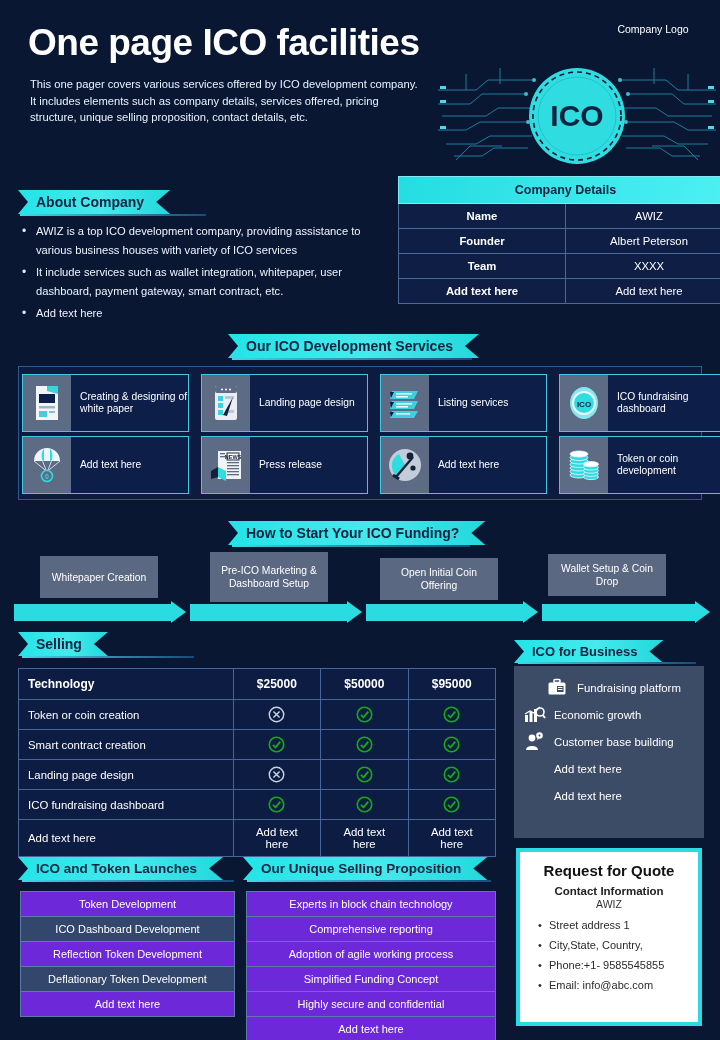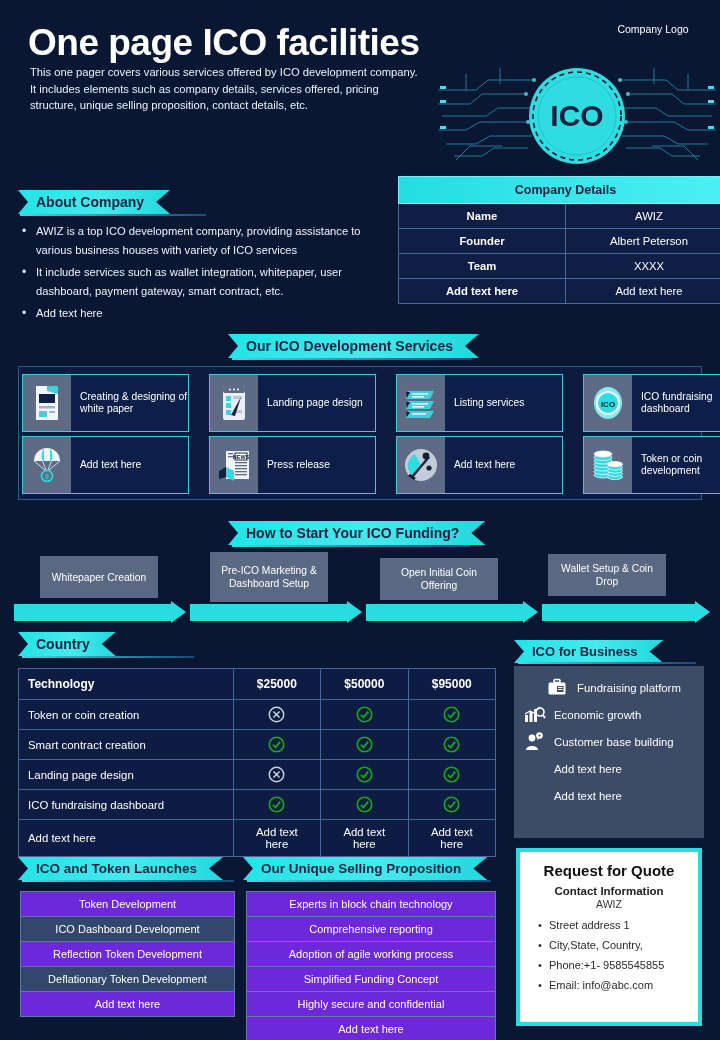--- a/index.html
+++ b/index.html
@@ -14,21 +14,21 @@
   .page { position: relative; width: 720px; height: 1040px; }
 
   
   .header { position: relative; height: 178px; }
   .title {
     position: absolute; left: 28px; top: 22px;
     font-size: 37px; font-weight: bold; letter-spacing: -0.5px;
     color: #ffffff;
   }
   .intro {
-    position: absolute; left: 30px; top: 64px; width: 390px;
+    position: absolute; left: 30px; top: 76px; width: 390px;
     font-size: 11.2px; line-height: 16.5px; color: #eaf2ff;
   }
   .co-logo {
     position: absolute; right: 28px; top: 22px; width: 78px;
     text-align: center; font-size: 10.5px; line-height: 14px; color: #ffffff;
   }
   .logo-art {
     position: absolute; left: 436px; top: 60px; width: 282px; height: 112px;
   }
   .circuit { position: absolute; top: 0; left: 0; }
@@ -72,21 +72,21 @@
   }
   .cdet-row > div:first-child { font-weight: bold; border-right: none; }
 
   
   .svc-box {
     position: absolute; left: 18px; top: 366px; width: 684px; height: 134px;
     border: 1px solid #2a5a8e; background: #0c1b3f;
   }
   .svc-grid {
     position: absolute; left: 22px; top: 374px; width: 676px;
-    display: grid; grid-template-columns: repeat(4, 167px); gap: 4px 20px;
+    display: grid; grid-template-columns: repeat(4, 167px); gap: 4px 12px;
   }
   .svc-card {
     height: 58px; border: 1px solid #3fc9e0; background: #0d1f48;
     display: flex; align-items: center; overflow: hidden;
   }
   .svc-ico {
     width: 48px; height: 100%; background: #5d6b85;
     display: flex; align-items: center; justify-content: center; flex: none;
   }
   .svc-label { font-size: 10.3px; line-height: 12.5px; padding-left: 9px; color: #fff; }
@@ -421,21 +421,21 @@
     <div class="flow-step" style="left:534px; top:2px; width:118px;">
       <div class="flow-box">Wallet Setup &amp; Coin Drop</div>
     </div>
     <div class="flow-arrow" style="left:528px; top:52px; width:168px;">
       <div class="bar" style="width:153px;"></div>
         <div class="tip" style="left:153px;"></div>
     </div>
   </div>
 
   <div class="ribbon-wrap" style="left:18px; top:632px;">
-    <span class="ribbon">Country</span>
+    <span class="ribbon">Selling</span>
   </div>
   <div class="ribbon-rule" style="left:22px; top:656px; width:172px;"></div>
 
   <div class="price">
     <table>
       <tbody>
           <tr>
         <th style="width:45%">Technology</th>
         <th>$25000</th>
         <th>$50000</th>

